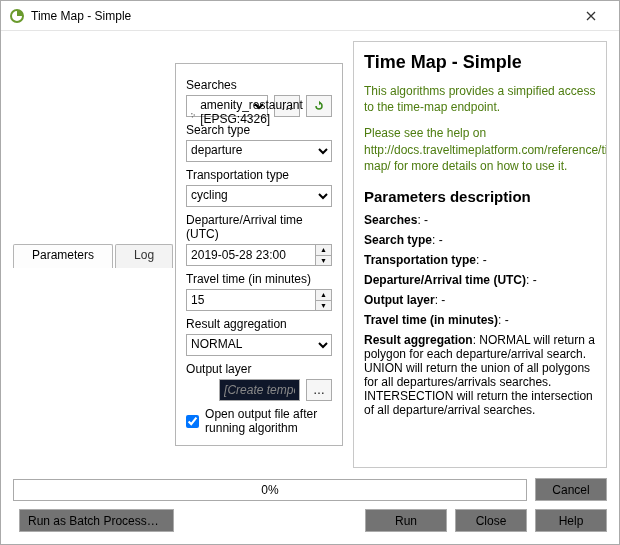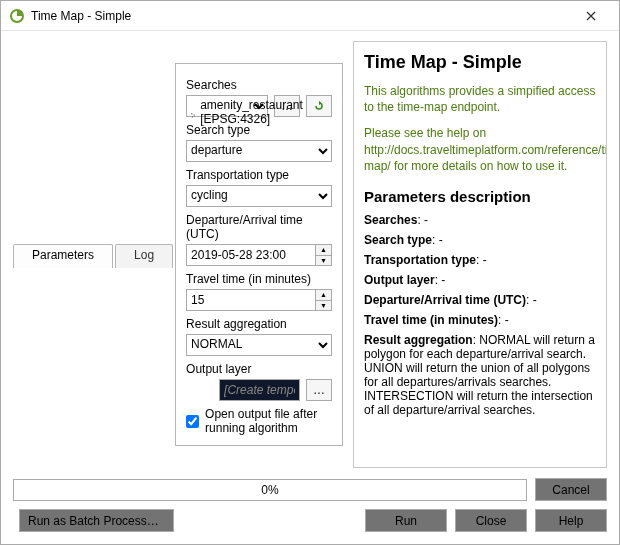--- a/index.html
+++ b/index.html
@@ -225,22 +225,22 @@
     </div>
 
     <div class="right-col">
       <h2>Time Map - Simple</h2>
       <p>This algorithms provides a simpified access to the time-map endpoint.</p>
       <p>Please see the help on http://docs.traveltimeplatform.com/reference/time-map/ for more details on how to use it.</p>
       <h3>Parameters description</h3>
       <div class="param"><b>Searches</b><span>: -</span></div>
       <div class="param"><b>Search type</b><span>: -</span></div>
       <div class="param"><b>Transportation type</b><span>: -</span></div>
+      <div class="param"><b>Departure/Arrival time (UTC)</b><span>: -</span></div>
       <div class="param"><b>Output layer</b><span>: -</span></div>
-      <div class="param"><b>Departure/Arrival time (UTC)</b><span>: -</span></div>
       <div class="param"><b>Travel time (in minutes)</b><span>: -</span></div>
       <div class="param"><b>Result aggregation</b><span>: NORMAL will return a polygon for each departure/arrival search. UNION will return the union of all polygons for all departures/arrivals searches. INTERSECTION will return the intersection of all departure/arrival searches.</span></div>
     </div>
 
   </div>
 
   <div class="footer">
     <div class="progress-row">
       <div class="progress">
         <span>0%</span>

